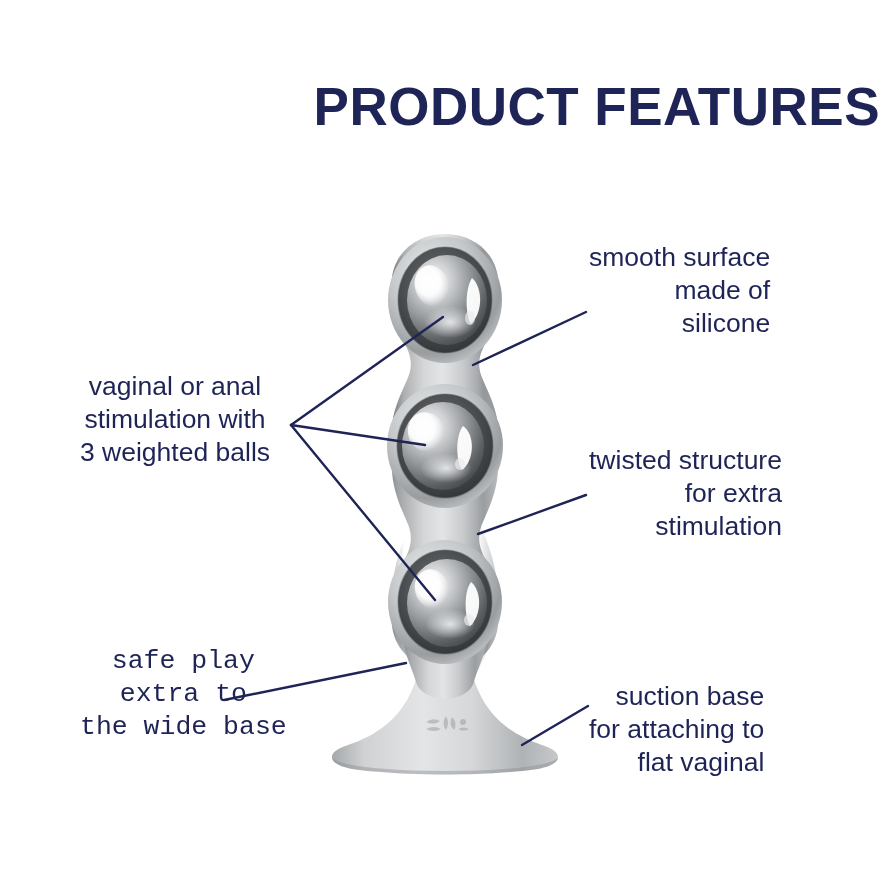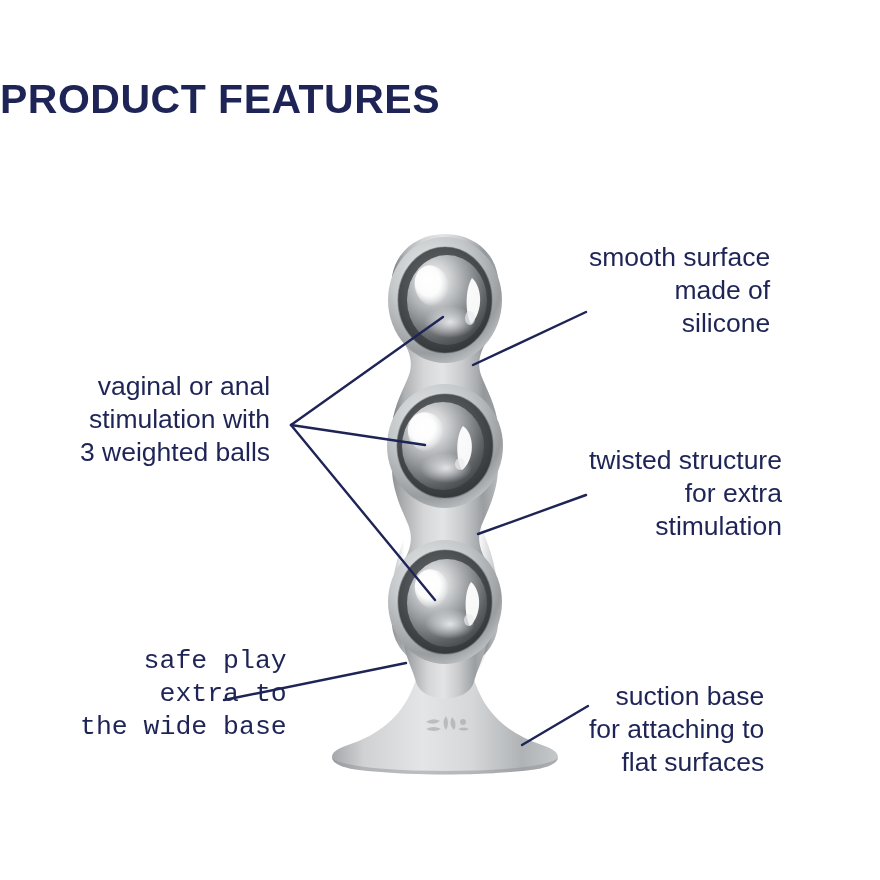--- a/index.html
+++ b/index.html
@@ -18,41 +18,41 @@
     background: #ffffff;
     overflow: hidden;
   }
 
   
   #page-title {
     position: absolute;
     left: 0;
     top: 76px;
     width: 880px;
-    text-align: left;
+    text-align: right;
     font-family: "Liberation Sans", sans-serif;
     font-weight: bold;
-    font-size: 41px;
+    font-size: 53px;
     letter-spacing: 0.5px;
     color: #1e2456;
     white-space: nowrap;
   }
 
   
   .callout {
     position: absolute;
     color: #1e2456;
     font-family: "Liberation Sans", sans-serif;
     font-size: 26.5px;
     line-height: 33px;
     font-weight: normal;
   }
   .callout .line { display: block; white-space: nowrap; }
   .callout.right { text-align: right; }
-  .callout.left  { text-align: right; }
+  .callout.left  { text-align: center; }
 
   #callout-smooth-surface { left: 589px; top: 241px; }
   #callout-weighted-balls { left: 80px;  top: 370px; }
   #callout-twisted-structure { left: 589px; top: 444px; }
   #callout-safe-play { left: 80px;  top: 645px; font-family: Liberation Mono, monospace; }
   #callout-suction-base { left: 589px; top: 680px; }
 
   
   #leader-lines {
     position: absolute;
@@ -291,16 +291,16 @@
 
   <div class="callout left" id="callout-safe-play">
     <span class="line">safe play</span>
     <span class="line">extra to</span>
     <span class="line">the wide base</span>
   </div>
 
   <div class="callout right" id="callout-suction-base">
     <span class="line">suction base</span>
     <span class="line">for attaching to</span>
-    <span class="line">flat surfaces</span>
+    <span class="line">flat vaginal</span>
   </div>
 
 </div>
 
 </body></html>

